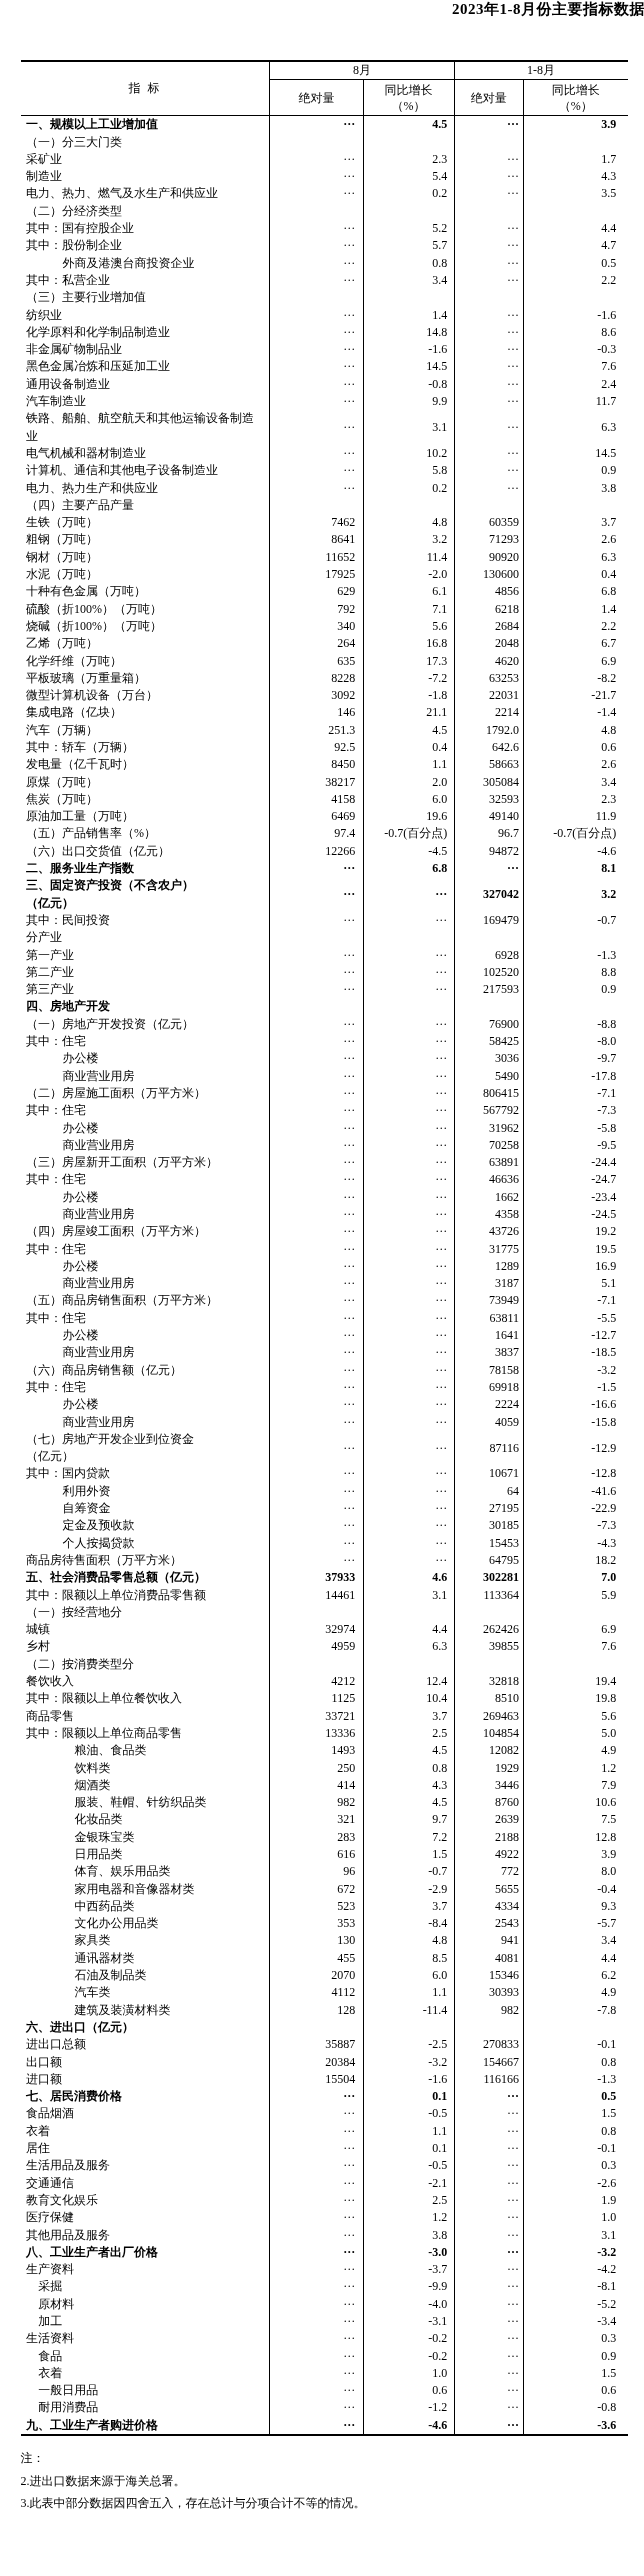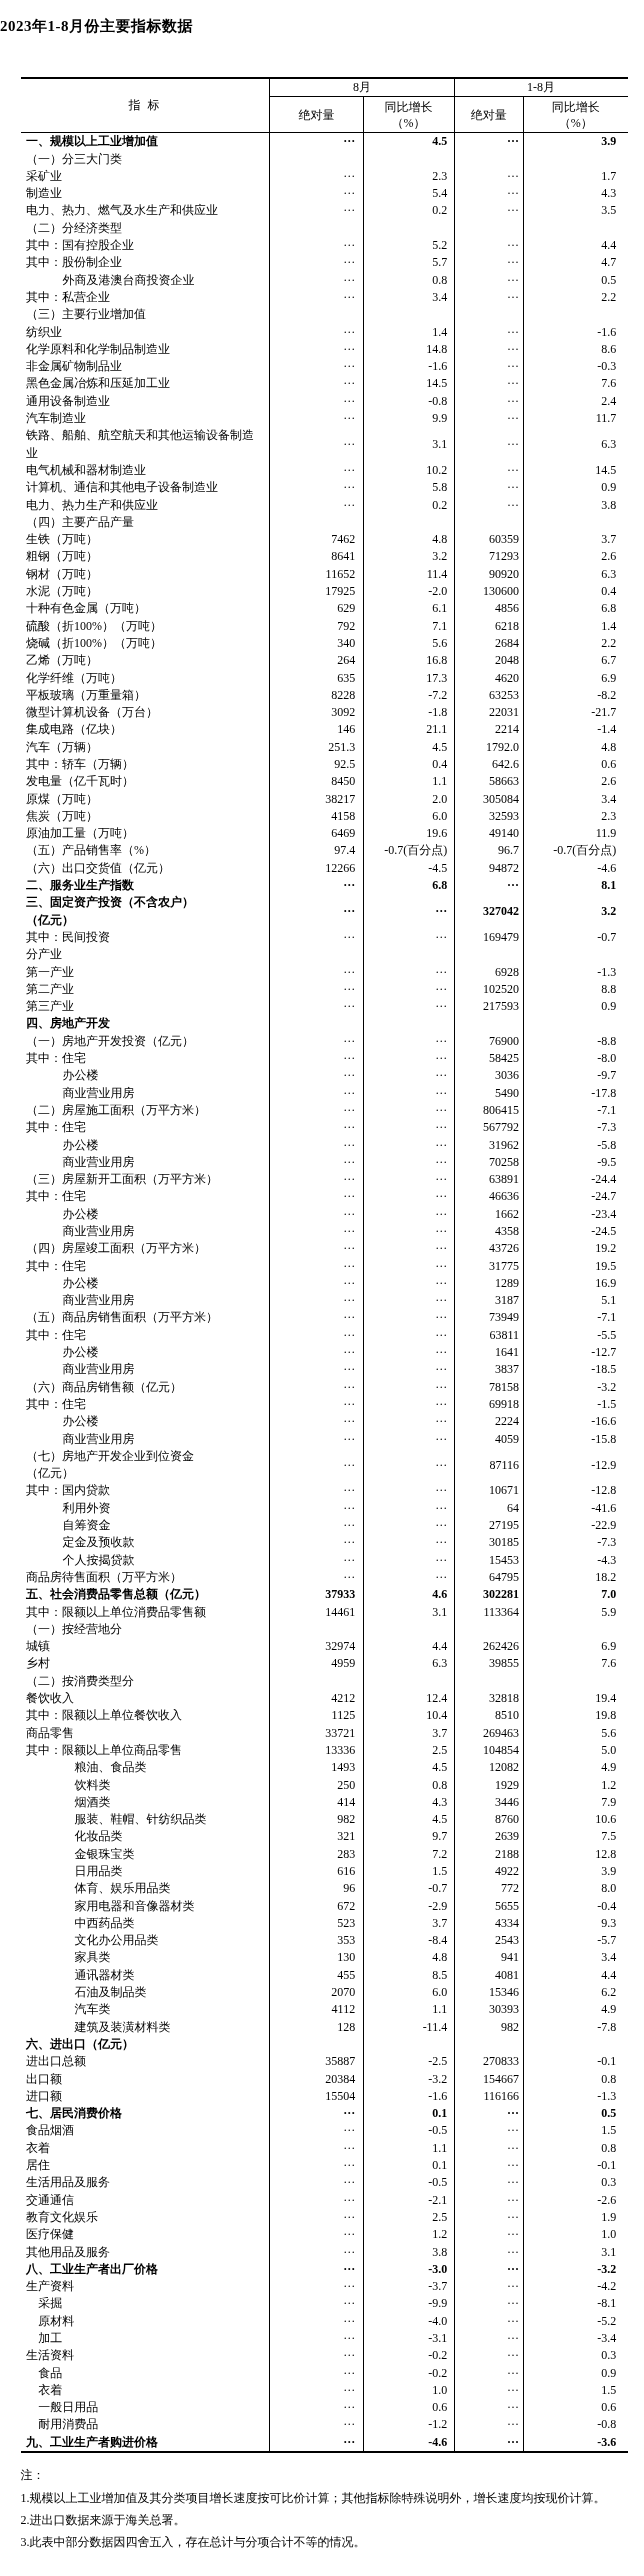--- a/index.html
+++ b/index.html
@@ -2,22 +2,22 @@
 <html lang="zh" style="font-size:15px"><head>
 <meta charset="utf-8">
 <style>
   html,body { margin:0; padding:0; }
   body {
     width:645px; height:2576px; overflow:hidden;
     background:#ffffff; color:#000;
     font-family:"Liberation Serif","DejaVu Serif",serif;
   }
   .title {
-    margin:17px 0 0 0; padding:0;
-    font-size:15px; font-weight:bold; text-align:left;
+    margin:0 0 0 0; padding:0;
+    font-size:15px; font-weight:bold; text-align:right;
     letter-spacing:0.5px;
   }
   table.stats {
     border-collapse:collapse; table-layout:fixed;
     margin:41px 0 0 20.5px; width:607px;
     border-top:2.3px solid #000; border-bottom:2.3px solid #000;
   }
   col.c-ind{width:249px;} col.c-v1{width:93px;} col.c-v2{width:91px;}
   col.c-v3{width:69px;} col.c-v4{width:104px;}
 
@@ -1003,20 +1003,19 @@
     <td class="v2">-4.6</td>
     <td class="v3">···</td>
     <td class="v4">-3.6</td>
   </tr>
       </tbody>
   </table>
 
   <div class="notes">
     <div class="note-line">注：</div>
     <div id="note-items">
-        <div class="note-line">1.规模以上工业增加值及其分类项目增长速度按可比价计算；其他指标除特殊说明外，增长速度均按现价计算。</div>
         <div class="note-line">2.进出口数据来源于海关总署。</div>
         <div class="note-line">3.此表中部分数据因四舍五入，存在总计与分项合计不等的情况。</div>
       </div>
   </div>
 
 </div>
 
 
 </body></html>

